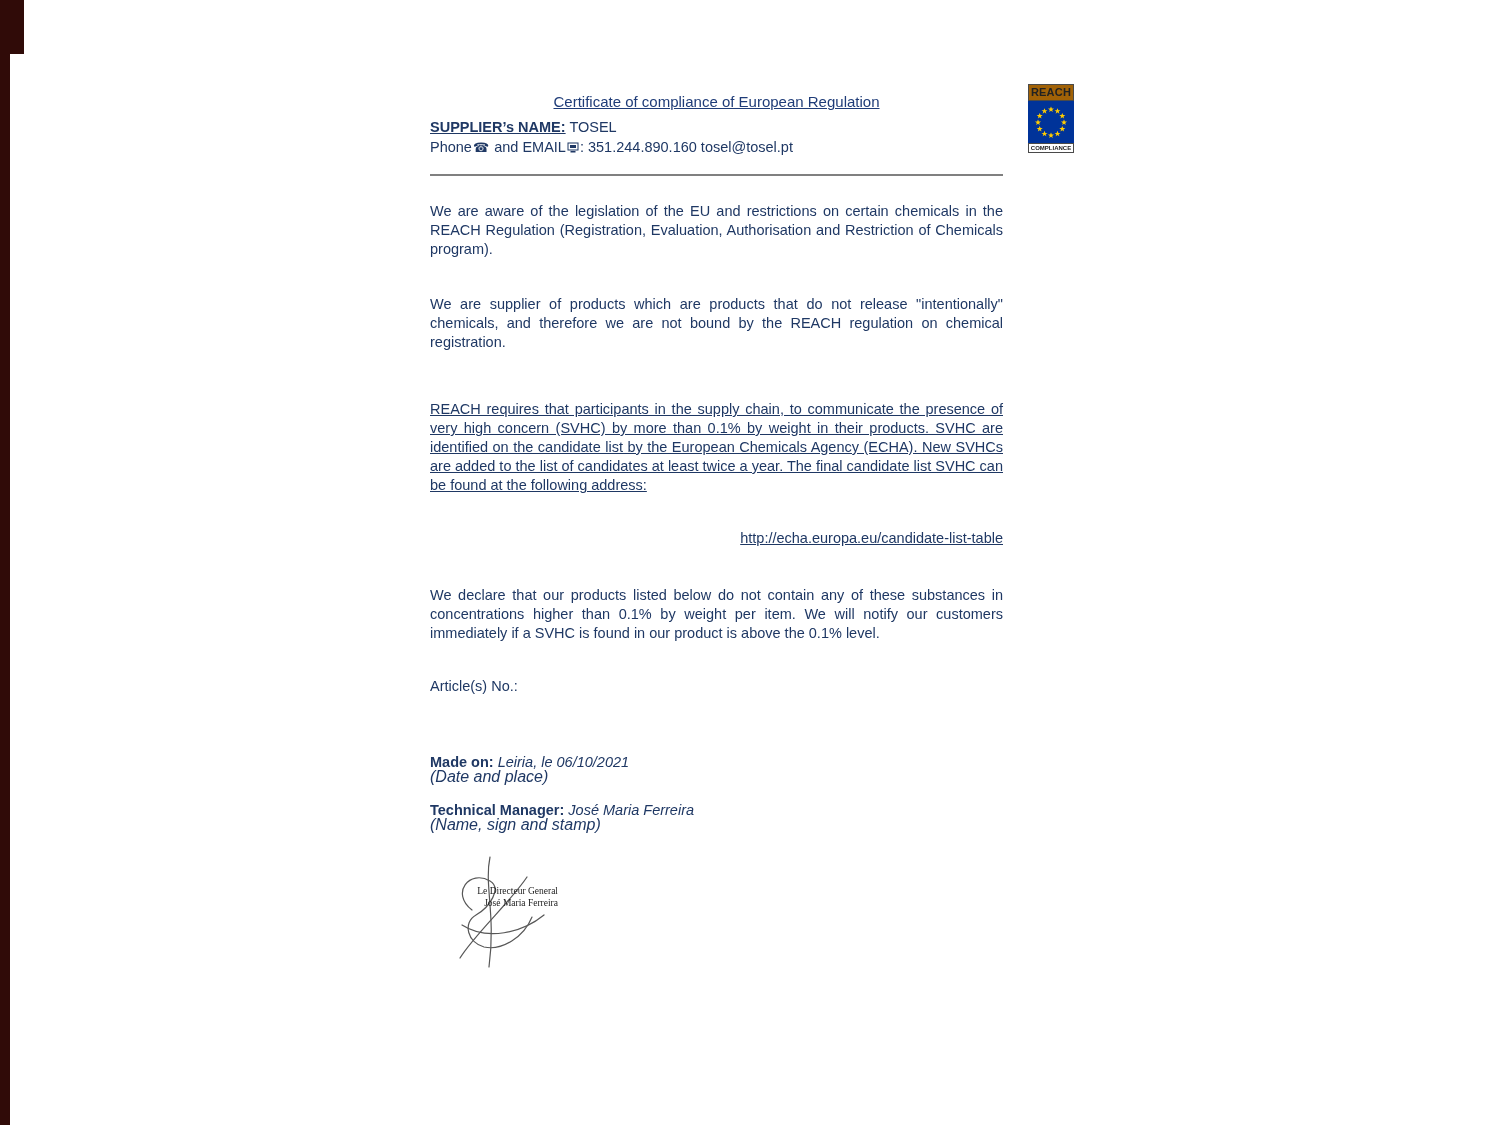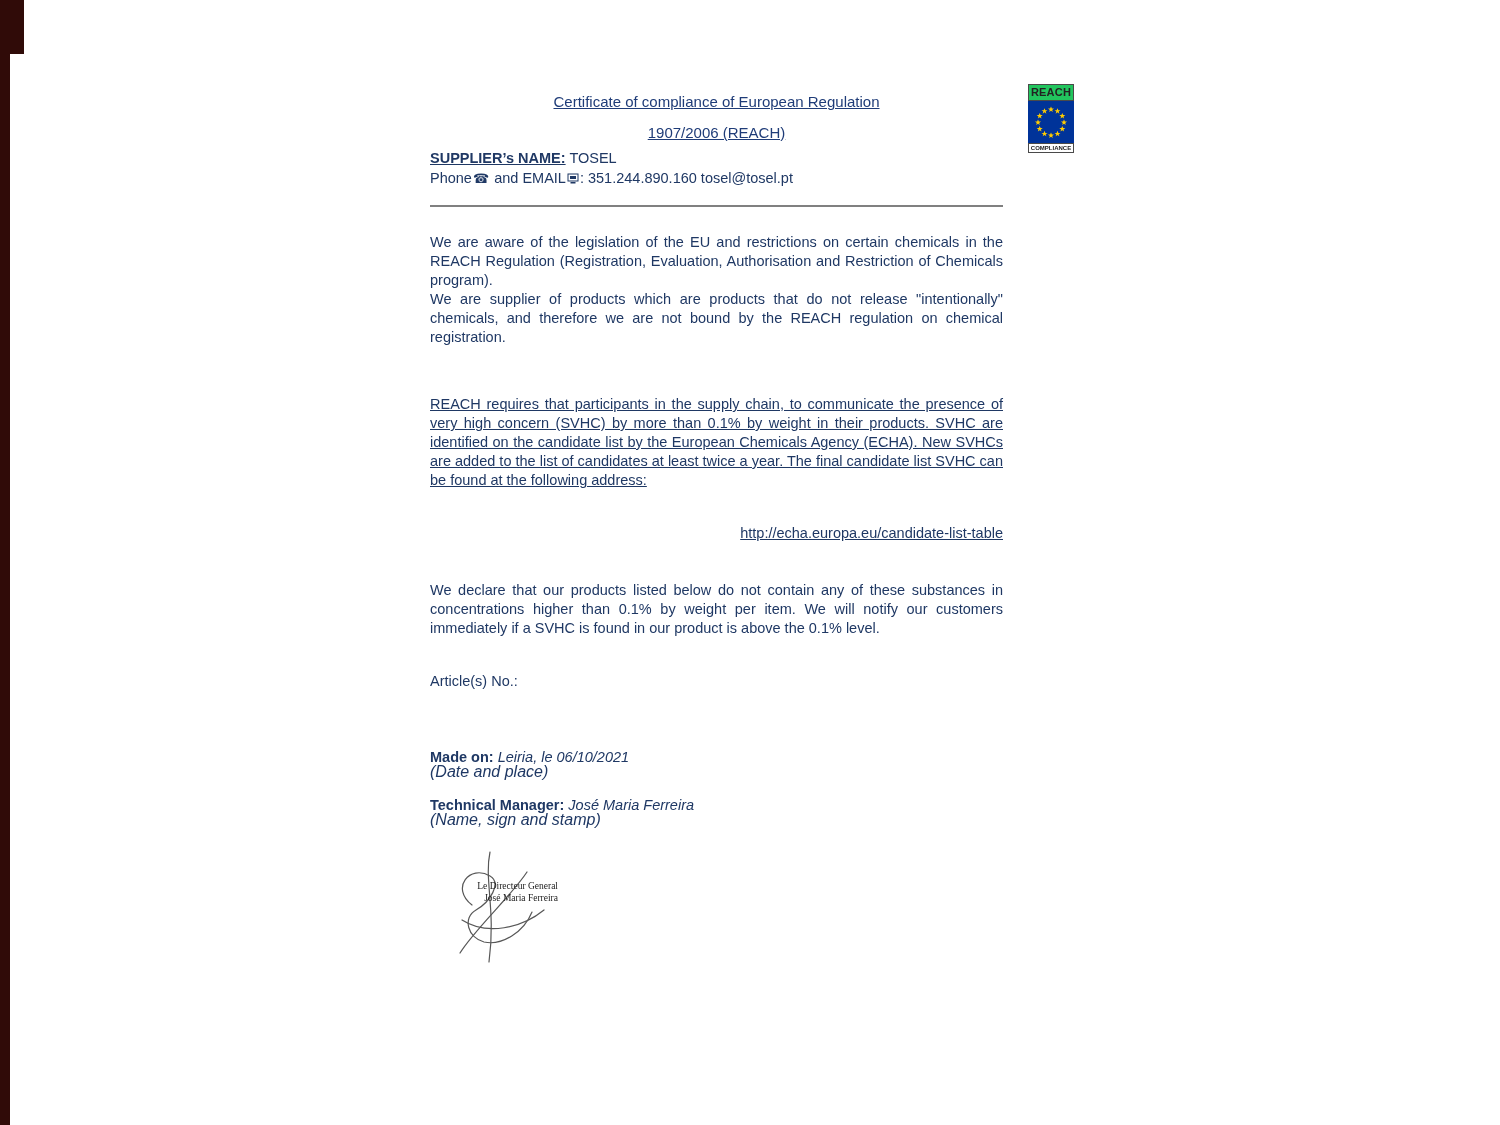--- a/index.html
+++ b/index.html
@@ -13,21 +13,21 @@
     font-family: "Liberation Sans", sans-serif;
     color: #1f3864;
   }
   
   .scan-strip { position: absolute; left: 0; top: 0; width: 10px; height: 1125px; background: #300b08; }
   .scan-corner { position: absolute; left: 0; top: 0; width: 24px; height: 54px; background: #300b08; }
 
   
   .reach-logo { position: absolute; left: 1028px; top: 84px; width: 46px; }
   .reach-top {
-    border: 1px solid #4a4a4a; background: #22c55e; color: #222;
+    border: 1px solid #4a4a4a; background: #a16207; color: #222;
     font-weight: bold; font-size: 11px; text-align: center;
     padding: 1px 0 2px 0; letter-spacing: 0.2px;
   }
   .reach-flag { width: 46px; height: 42px; background: #003399; line-height: 0; }
   .reach-bottom {
     border: 1px solid #4a4a4a; background: #fff; color: #222;
     font-weight: bold; font-size: 6px; text-align: center; padding: 1px 0;
   }
 
   
@@ -41,21 +41,21 @@
 
   .sup-line { line-height: 20px; }
   .just { text-align: justify; }
   .bu { font-weight: bold; text-decoration: underline; }
   .glyph { font-size: 13px; padding: 0 1px; }
   .glyph svg { vertical-align: -1px; }
 
   hr { border: none; border-top: 2px solid #808080; margin-top: 16px; margin-bottom: 26px; }
 
   .para { text-align: justify; line-height: 19px; }
-  .p1 { }
+  .p1 { margin-bottom: 36px; }
   .p2 { margin-bottom: 48px; }
   .p3 { margin-bottom: 34px; text-decoration: underline; }
   .linkline { text-align: right; line-height: 19px; margin-bottom: 38px; }
   .linkline a { color: #1f3864; text-decoration: underline; }
   .p4 { margin-bottom: 34px; }
   .article { line-height: 19px; margin-bottom: 57px; }
 
   .made { line-height: 18px; }
   .b { font-weight: bold; }
   .i { font-style: italic; }
@@ -100,21 +100,20 @@
         </g>
       </svg>
     </div>
     <div class="reach-bottom">COMPLIANCE</div>
   </div>
 
   <div class="content">
 
     <h1>
       <span class="tl">Certificate of compliance of European Regulation</span>
-      <span class="tl">1907/2006 (REACH)</span>
     </h1>
 
     <p class="sup-line"><span class="bu">SUPPLIER’s NAME:</span><span> TOSEL</span></p>
 
 
     <p class="sup-line"><span>Phone</span><span class="glyph">☎</span><span> and EMAIL</span><span class="glyph"><svg width="12" height="11" viewBox="0 0 12 11" aria-hidden="true">
             <rect x="1" y="1" width="10" height="7" fill="none" stroke="#1f3864" stroke-width="1"></rect>
             <rect x="3" y="3" width="6" height="3" fill="#1f3864"></rect>
             <rect x="3.5" y="9" width="5" height="1.5" fill="#1f3864"></rect>
           </svg></span><span>: 351.244.890.160 tosel@tosel.pt</span></p>

